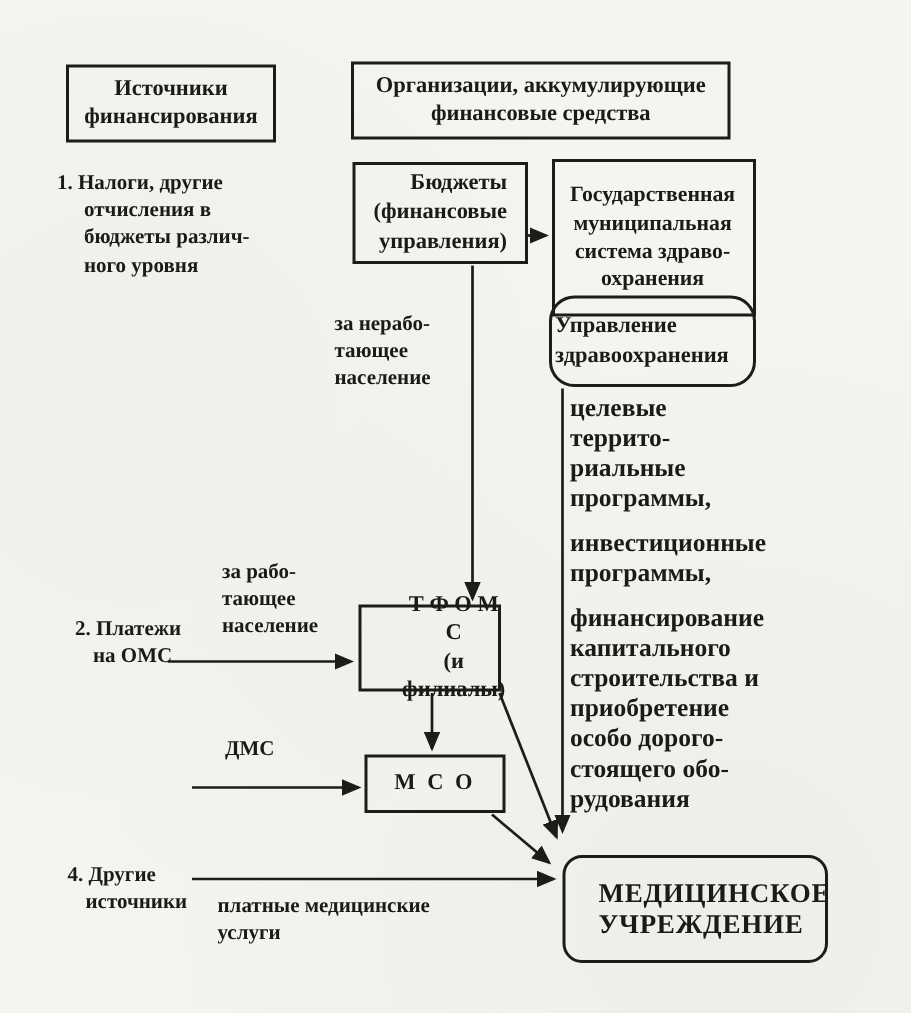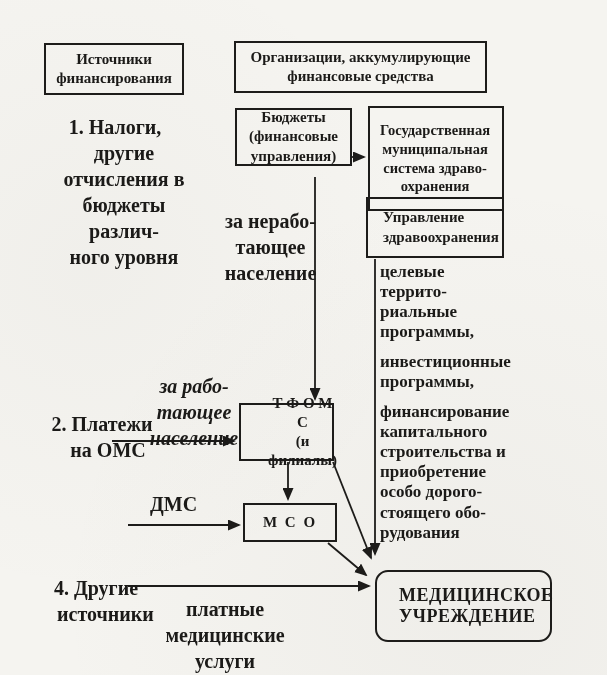--- a/index.html
+++ b/index.html
@@ -27,23 +27,22 @@
     font-weight:700;
     line-height:1.28;
     font-size:15px;
   }
   .box.center{justify-content:center;text-align:center;}
   .box.left{justify-content:flex-start;text-align:left;}
   .lbl{
     position:absolute;
     white-space:pre-line;
     font-weight:700;
-    font-size:20px;
+    font-size:14px;
     line-height:1.3;
-    text-align:center;
   }
   .hang-lg{padding-left:18px;text-indent:-18px;}
   .hang-sm{padding-left:12px;text-indent:-12px;}
   .programs{position:absolute;left:380px;top:262px;width:132px;}
   .programs .par{
     white-space:pre-line;
     font-weight:700;
     font-size:17px;
     line-height:1.18;
     margin:0 0 10px 0;
@@ -93,34 +92,34 @@
 бюджеты различ-
 ного уровня</div>
 
   <div class="lbl hang-sm" style="left:50px;top:411px;width:92px;">2. Платежи
 на ОМС</div>
 
 
   <div class="lbl hang-sm" style="left:45px;top:575px;width:90px;">4. Другие
 источники</div>
 
-  <div class="box center" style="left:235px;top:108px;width:117px;height:58px;">
+  <div class="box center" style="left:235px;top:108px;width:117px;height:68px;text-align:right;">
     <span>Бюджеты
 (финансовые
 управления)</span>
   </div>
 
   <div class="box left" style="left:368px;top:106px;width:136px;height:105px;padding-left:10px;font-size:14.5px;text-align:center;">
     <span>Государственная
 муниципальная
 система здраво-
 охранения</span>
   </div>
 
-  <div class="box left" style="left:366px;top:197px;width:138px;height:61px;padding-left:15px;">
+  <div class="box left" style="left:366px;top:197px;width:138px;height:61px;padding-left:2px;border-radius:17px;">
     <span>Управление
 здравоохранения</span>
   </div>
 
   <div class="box center" style="left:239px;top:403px;width:95px;height:58px;padding-left:32px;">
     <span>Т Ф О М С
 (и филиалы)</span>
   </div>
 
   <div class="box center" style="left:243px;top:503px;width:94px;height:39px;letter-spacing:2px;">
@@ -129,21 +128,21 @@
 
   <div class="box left" style="left:375px;top:570px;width:177px;height:72px;padding-left:22px;border-radius:13px;">
     <span class="medical-text">МЕДИЦИНСКОЕ
 УЧРЕЖДЕНИЕ</span>
   </div>
 
   <div class="lbl" style="left:223px;top:208px;width:95px;">за нерабо-
 тающее
 население</div>
 
-  <div class="lbl" style="left:148px;top:373px;width:92px;font-style:italic;">за рабо-
+  <div class="lbl" style="left:148px;top:373px;width:92px;">за рабо-
 тающее
 население</div>
 
   <div class="lbl" style="left:150px;top:491px;">ДМС</div>
 
   <div class="lbl" style="left:145px;top:596px;width:160px;">платные медицинские
 услуги</div>
 
   <div class="programs">
     <p class="par">целевые террито-

